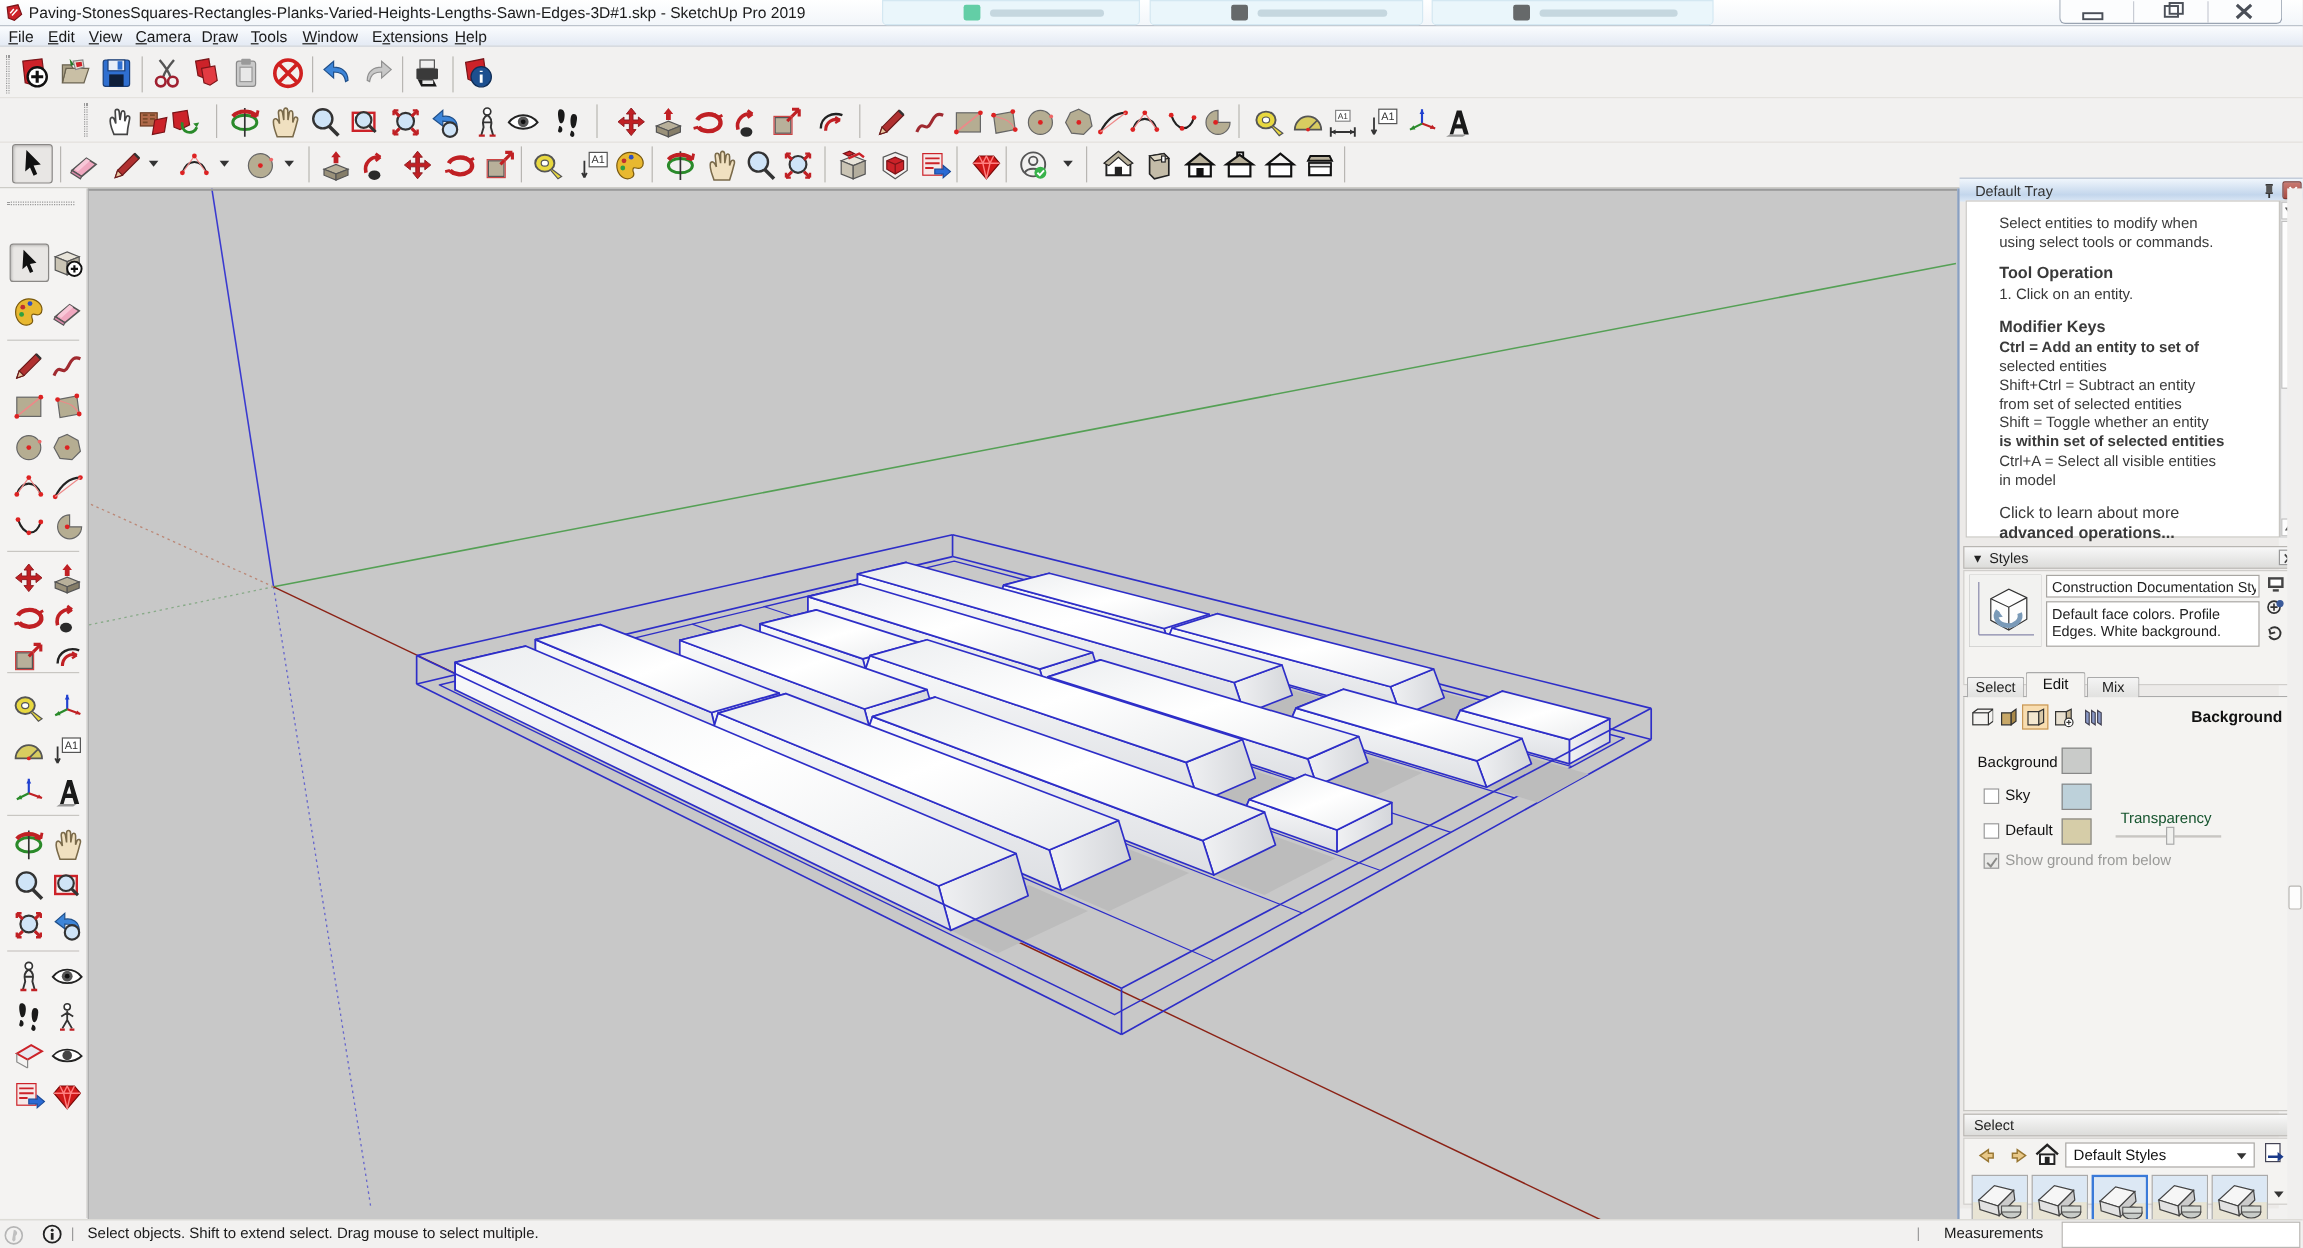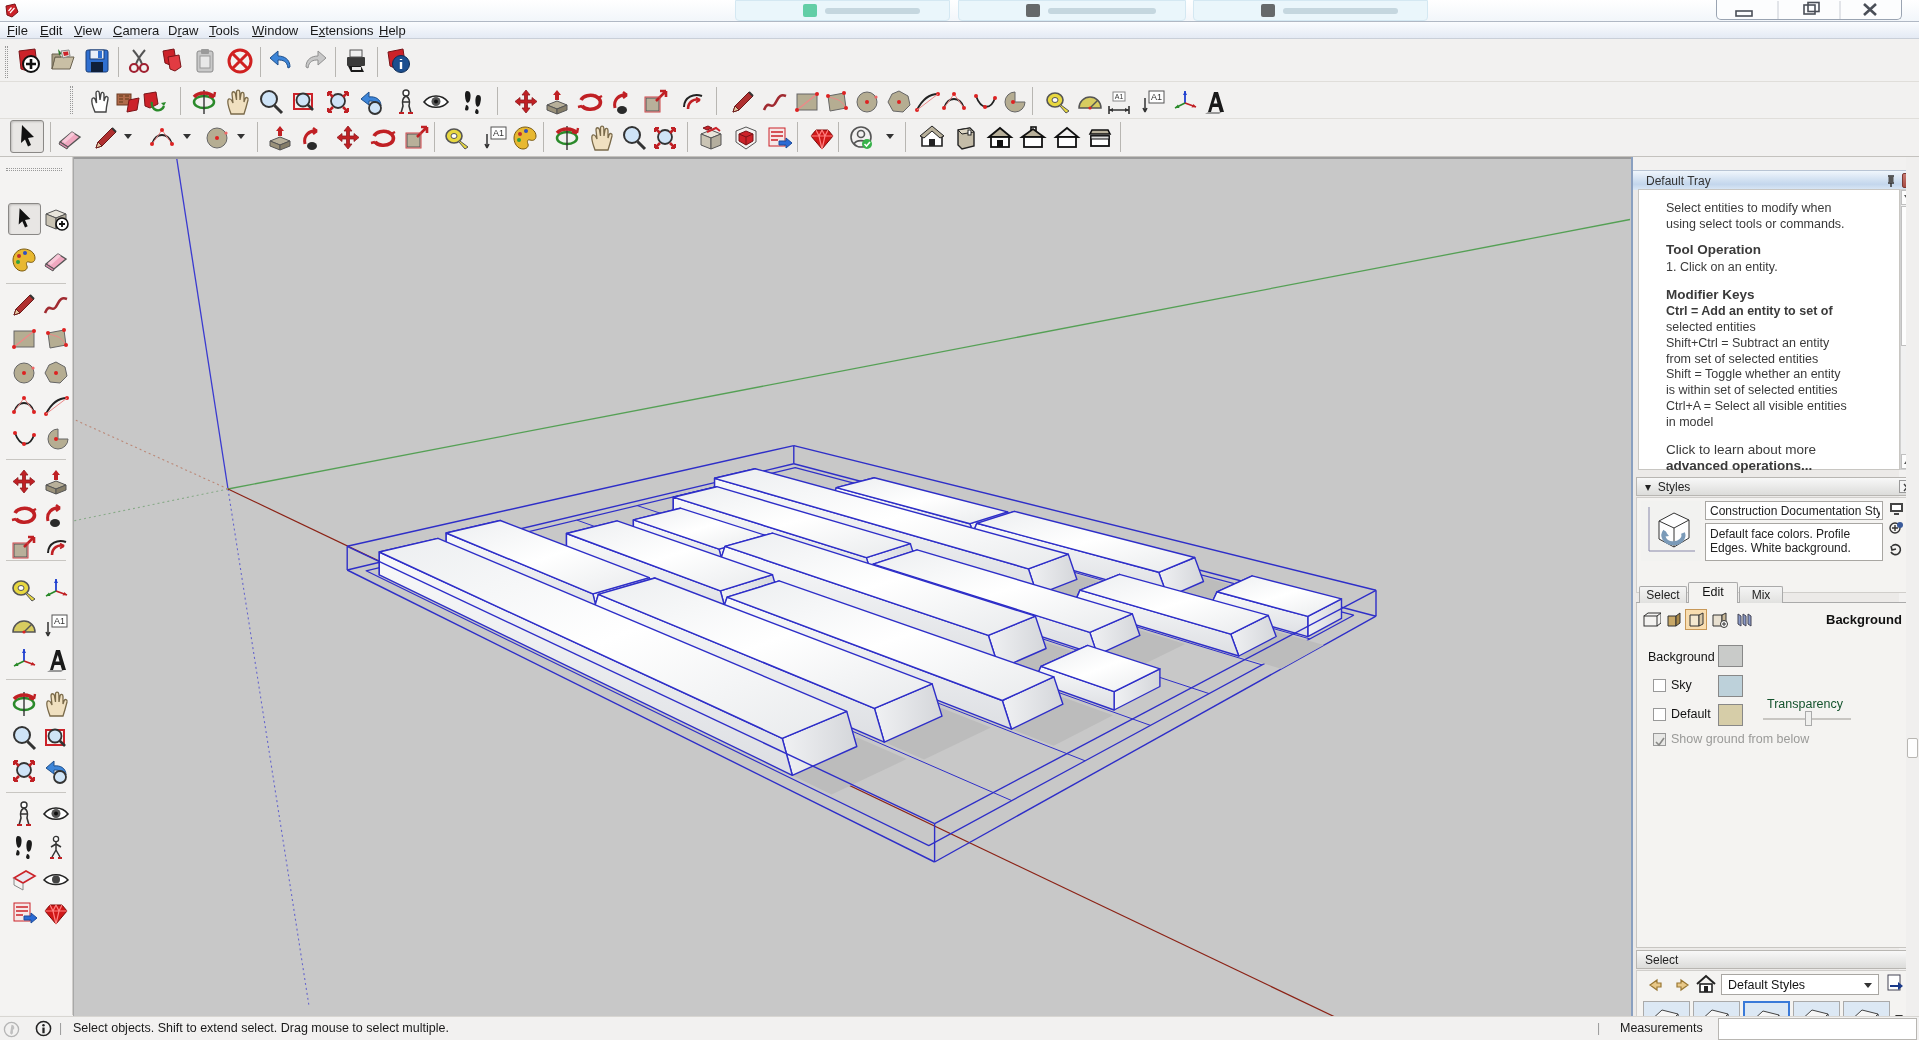--- a/index.html
+++ b/index.html
@@ -10,34 +10,35 @@
 #titlebar .t{position:absolute;left:24px;top:3px;font-size:13px;color:#1a1a1a;white-space:nowrap}
 #menubar{position:absolute;left:0;top:22px;width:1919px;height:17px;background:linear-gradient(#fafcfe,#e4eaf4);border-bottom:1px solid #c9cfd8;font-size:13px;color:#1a1a1a}
 #menubar span{position:absolute;top:1px}
 #menubar u{text-decoration:underline}
 .tb{position:absolute;left:0;width:1919px;background:#f2f1f0}
 #tb1{top:39px;height:43px;border-bottom:1px solid #e0deda}
 #tb2{top:82px;height:37px;border-bottom:1px solid #e0deda}
 #tb3{top:119px;height:38px;border-bottom:1px solid #c4c2be}
 #leftbar{position:absolute;left:0;top:157px;width:73px;height:858px;background:#f4f3f2;border-right:1px solid #d0cecb}
 #viewport{position:absolute;left:73px;top:157px;width:1558px;height:859px;background:#c8c8c8;overflow:hidden}
-#tray{position:absolute;left:1633px;top:170px;width:266px;height:859px;background:#eceae8}
+#tray{position:absolute;left:1633px;top:148px;width:266px;height:859px;background:#eceae8}
 #statusbar{position:absolute;left:0;top:1016px;width:1919px;height:24px;background:#f2f1f0;border-top:1px solid #d8d6d2;font-size:12px;color:#222}
 .panelhdr{position:absolute;left:3px;width:277px;height:19px;background:linear-gradient(#f8f8f8,#dcdcda);border:1px solid #b8b6b2;font-size:12px;color:#222}
 .whitebox{background:#fff;border:1px solid #a8a6a2;position:absolute}
 .swatch{position:absolute;width:25px;height:22px;border:1px solid #888}
 .cb{position:absolute;width:13px;height:13px;background:#fff;border:1px solid #999}
 .thumb{position:absolute;width:47px;height:42px;background:linear-gradient(#e8f0f8 55%,#d8e0d0 55%);border:1px solid #aaa}
 .dd{position:absolute;width:0;height:0;border-left:4px solid transparent;border-right:4px solid transparent;border-top:5px solid #333}
 </style></head><body>
 <div id="titlebar">
 <svg class="abs" style="left:4px;top:3px" width="16" height="16" viewBox="0 0 16 16">
       <path d="M2 3 L11 1 L14 9 L8 14 L3 12 Z" fill="#cc2229" stroke="#7a1418"></path>
       <path d="M4.5 8 l3 -3.5 M6 10 l4.5 -5" stroke="#fff" stroke-width="1.2" fill="none"></path>
     </svg>
+<div class="t">Paving-StonesSquares-Rectangles-Planks-Varied-Heights-Lengths-Sawn-Edges-3D#1.skp - SketchUp Pro 2019</div>
 <div class="abs" style="left:735px;top:0;width:215px;height:21px;background:#eaf6fb;border:1px solid #d4e8f2;border-radius:0 0 4px 4px"></div>
 <div class="abs" style="left:803px;top:4px;width:14px;height:13px;background:#35c08a;opacity:.75;border-radius:2px"></div>
 <div class="abs" style="left:825px;top:8px;width:95px;height:6px;background:#9fb8c4;opacity:.5;border-radius:3px"></div>
 <div class="abs" style="left:958px;top:0;width:228px;height:21px;background:#eaf6fb;border:1px solid #d4e8f2;border-radius:0 0 4px 4px"></div>
 <div class="abs" style="left:1026px;top:4px;width:14px;height:13px;background:#3a3a3a;opacity:.75;border-radius:2px"></div>
 <div class="abs" style="left:1048px;top:8px;width:108px;height:6px;background:#9fb8c4;opacity:.5;border-radius:3px"></div>
 <div class="abs" style="left:1193px;top:0;width:235px;height:21px;background:#eaf6fb;border:1px solid #d4e8f2;border-radius:0 0 4px 4px"></div>
 <div class="abs" style="left:1261px;top:4px;width:14px;height:13px;background:#3a3a3a;opacity:.75;border-radius:2px"></div>
 <div class="abs" style="left:1283px;top:8px;width:115px;height:6px;background:#9fb8c4;opacity:.5;border-radius:3px"></div>
 <div class="abs" style="left:1716px;top:0px;width:186px;height:20px;background:#fcfdfe;border:1px solid #9aa4b2;border-top:none;border-radius:0 0 5px 5px"></div>
@@ -797,21 +798,21 @@
 <div class="abs" style="left:33px;top:31px;font-size:12.5px;font-weight:normal;color:#3a3a3a;white-space:nowrap">Select entities to modify when</div>
 <div class="abs" style="left:33px;top:47px;font-size:12.5px;font-weight:normal;color:#3a3a3a;white-space:nowrap">using select tools or commands.</div>
 <div class="abs" style="left:33px;top:72px;font-size:13.5px;font-weight:bold;color:#3a3a3a;white-space:nowrap">Tool Operation</div>
 <div class="abs" style="left:33px;top:90px;font-size:12.5px;font-weight:normal;color:#3a3a3a;white-space:nowrap">1. Click on an entity.</div>
 <div class="abs" style="left:33px;top:117px;font-size:13.5px;font-weight:bold;color:#3a3a3a;white-space:nowrap">Modifier Keys</div>
 <div class="abs" style="left:33px;top:134px;font-size:12.5px;font-weight:bold;color:#3a3a3a;white-space:nowrap">Ctrl = Add an entity to set of</div>
 <div class="abs" style="left:33px;top:150px;font-size:12.5px;font-weight:normal;color:#3a3a3a;white-space:nowrap">selected entities</div>
 <div class="abs" style="left:33px;top:166px;font-size:12.5px;font-weight:normal;color:#3a3a3a;white-space:nowrap">Shift+Ctrl = Subtract an entity</div>
 <div class="abs" style="left:33px;top:182px;font-size:12.5px;font-weight:normal;color:#3a3a3a;white-space:nowrap">from set of selected entities</div>
 <div class="abs" style="left:33px;top:197px;font-size:12.5px;font-weight:normal;color:#3a3a3a;white-space:nowrap">Shift = Toggle whether an entity</div>
-<div class="abs" style="left:33px;top:213px;font-size:12.5px;font-weight:normal;color:#3a3a3a;white-space:nowrap">is within set of selected entities</div>
+<div class="abs" style="left:33px;top:213px;font-size:12.5px;font-weight:bold;color:#3a3a3a;white-space:nowrap">is within set of selected entities</div>
 <div class="abs" style="left:33px;top:229px;font-size:12.5px;font-weight:normal;color:#3a3a3a;white-space:nowrap">Ctrl+A = Select all visible entities</div>
 <div class="abs" style="left:33px;top:245px;font-size:12.5px;font-weight:normal;color:#3a3a3a;white-space:nowrap">in model</div>
 <div class="abs" style="left:33px;top:272px;font-size:13.5px;font-weight:normal;color:#3a3a3a;white-space:nowrap">Click to learn about more</div>
 <div class="abs" style="left:33px;top:288px;font-size:13.5px;font-weight:bold;color:#3a3a3a;white-space:nowrap">advanced operations...</div>
 <div class="abs" style="left:267px;top:19px;width:15px;height:281px;background:#f0f0f0;border:1px solid #d0d0d0"></div>
 <div class="abs" style="left:268px;top:20px;width:13px;height:15px;background:#fdfdfd;border:1px solid #c0c0c0"></div>
 <svg class="abs" style="left:268px;top:20px" width="13" height="15" viewBox="0 0 13 15">
       <path d="M6.5 5 l3.5 5 h-7 z" fill="#555" transform="rotate(180 6.5 7.5)"></path>
     </svg>
 <div class="abs" style="left:268px;top:284px;width:13px;height:15px;background:#fdfdfd;border:1px solid #c0c0c0"></div>

